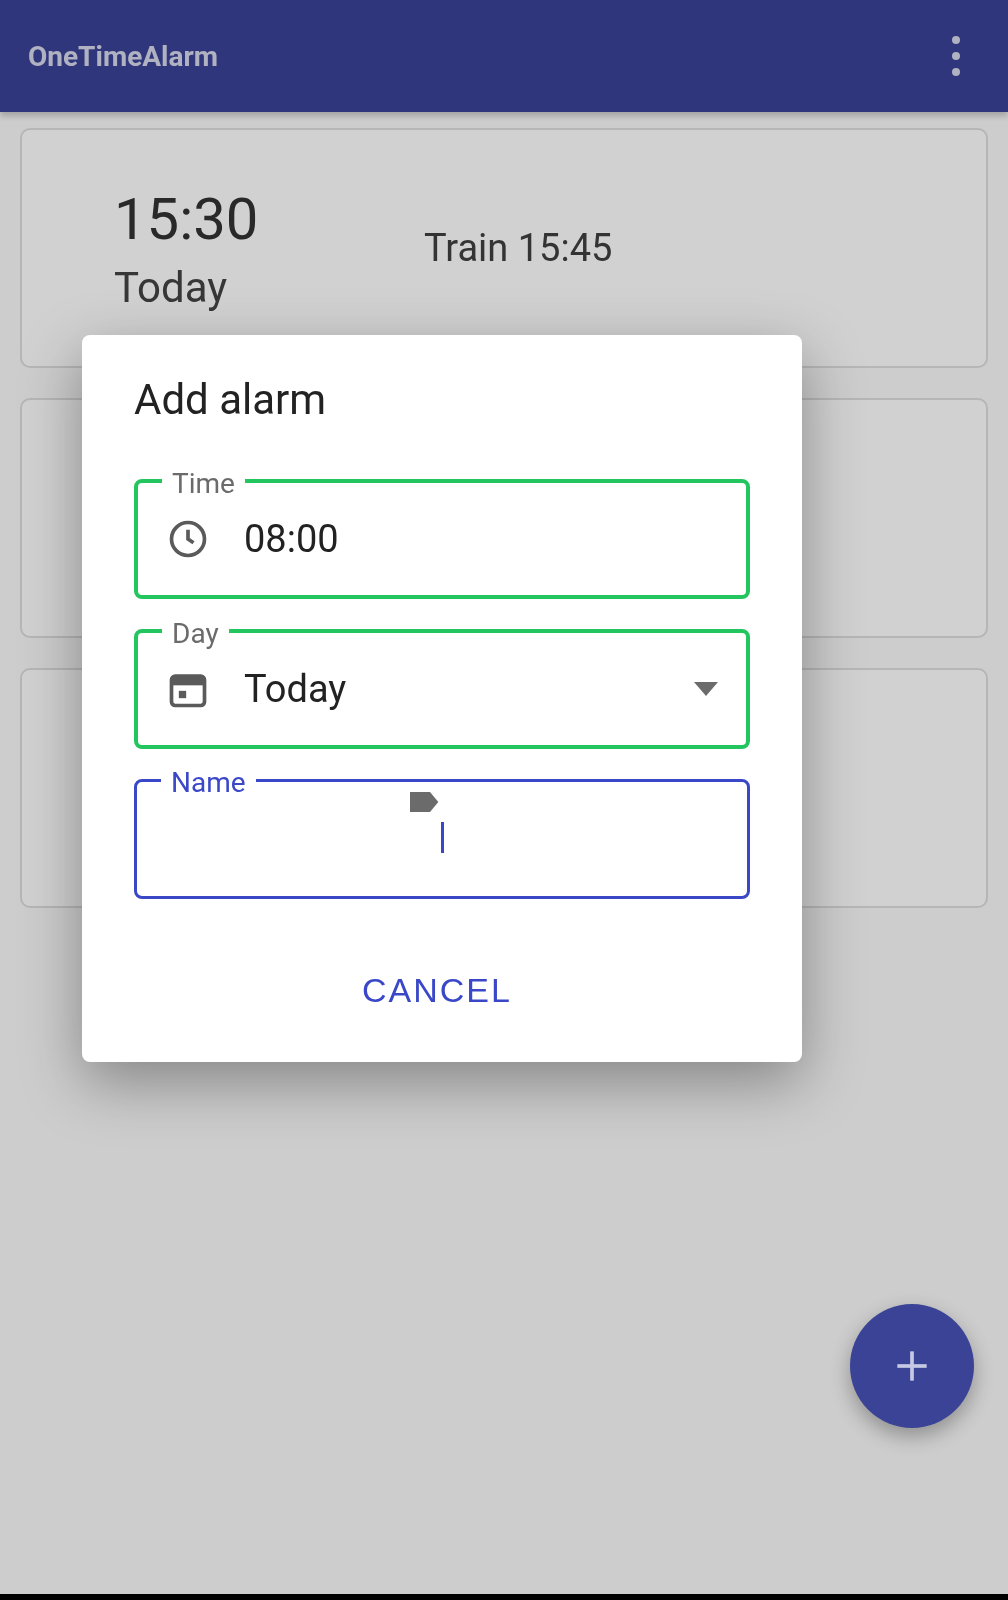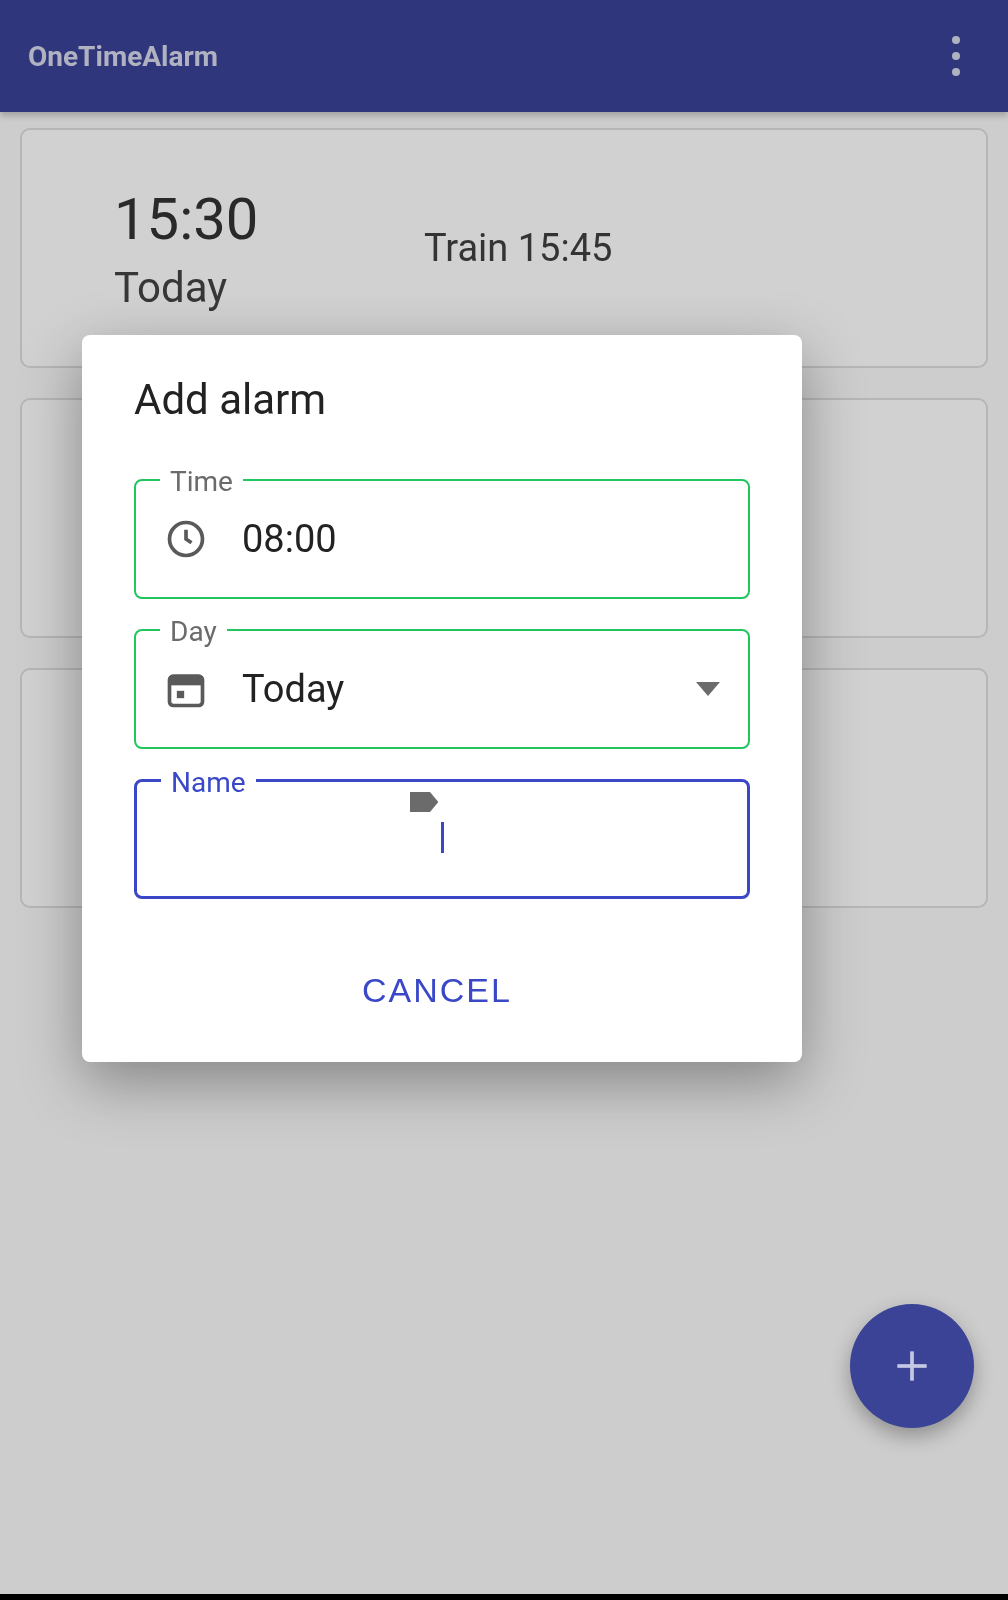--- a/index.html
+++ b/index.html
@@ -71,21 +71,21 @@
   .dialog-title {
     font-size: 42px;
     color: #222;
     font-weight: 400;
     margin-bottom: 55px;
   }
 
   
   .field {
     position: relative;
-    border: 2px solid #22c55e;
+    border: 4px solid #22c55e;
     border-radius: 8px;
     height: 120px;
     margin-bottom: 30px;
     display: flex;
     align-items: center;
     padding: 0 28px;
   }
   .field.focused {
     border: 3px solid #3a48c8;
     flex-direction: column;

